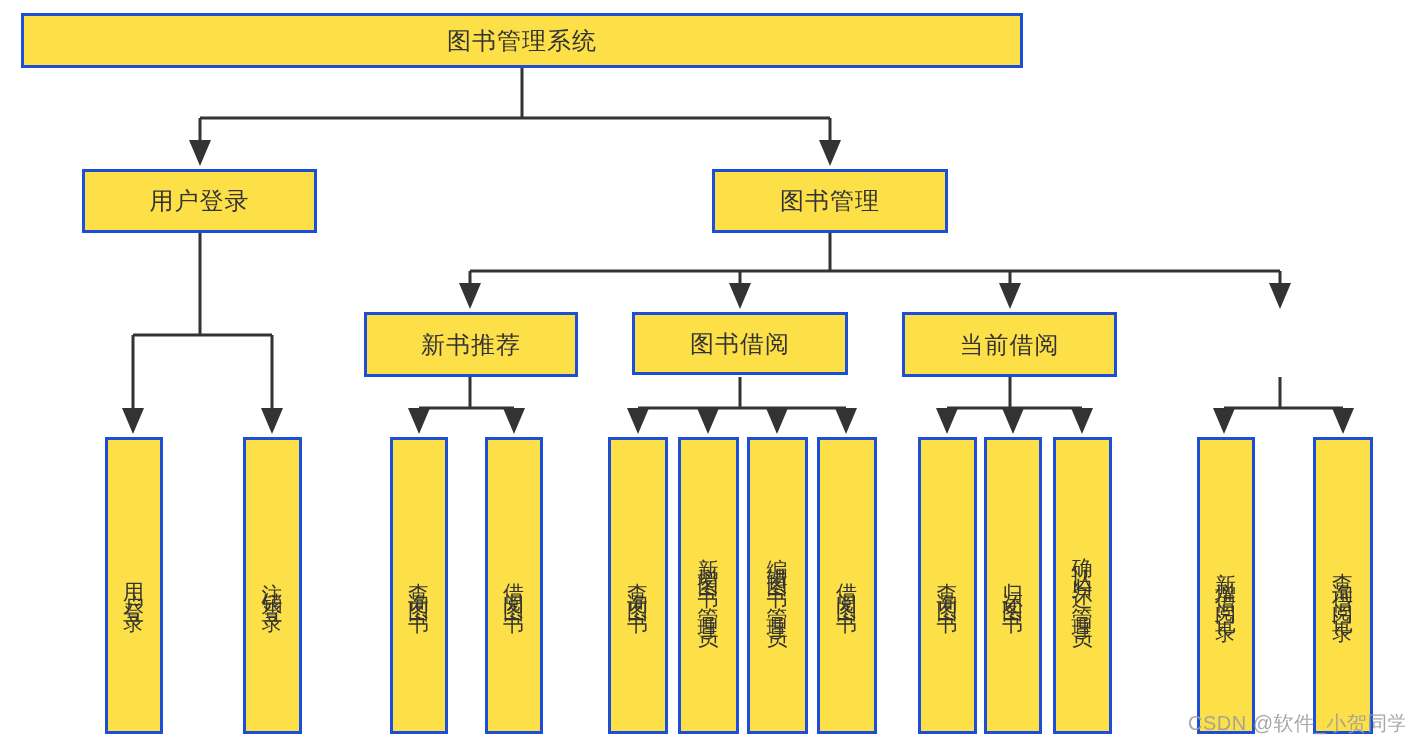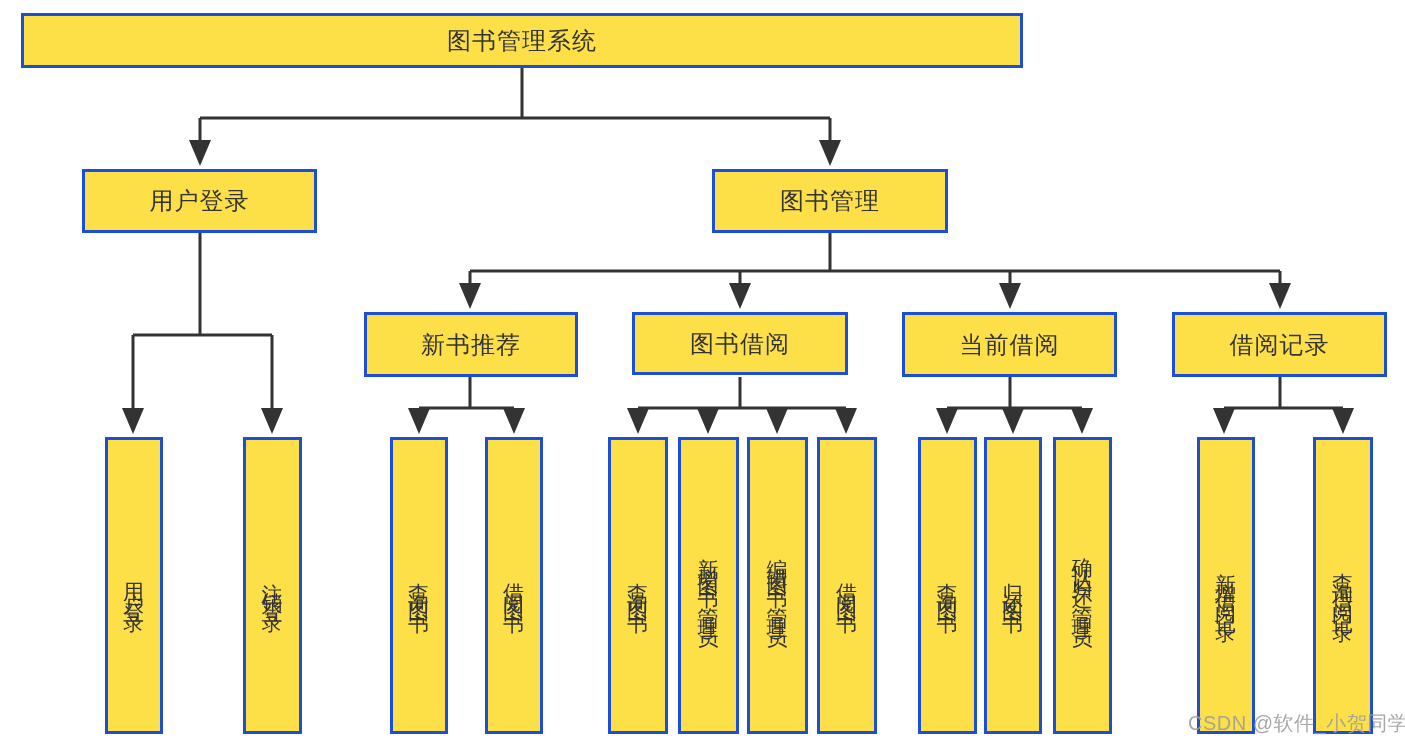--- a/index.html
+++ b/index.html
@@ -97,23 +97,20 @@
 
   <div class="box" style="left:364px;top:312px;width:214px;height:65px">
     <span class="hlabel">新书推荐</span>
   </div>
   <div class="box" style="left:632px;top:312px;width:216px;height:63px">
     <span class="hlabel">图书借阅</span>
   </div>
   <div class="box" style="left:902px;top:312px;width:215px;height:65px">
     <span class="hlabel">当前借阅</span>
   </div>
-  <div class="box" style="left:1172px;top:312px;width:215px;height:65px">
-    <span class="hlabel">借阅记录</span>
-  </div>
 
   <div class="box" style="left:105px;top:437px;width:58px;height:297px">
     <span class="vlabel">用户登录</span>
   </div>
   <div class="box" style="left:243px;top:437px;width:59px;height:297px">
     <span class="vlabel">注销登录</span>
   </div>
 
   <div class="box" style="left:390px;top:437px;width:58px;height:297px">
     <span class="vlabel">查询图书</span>

